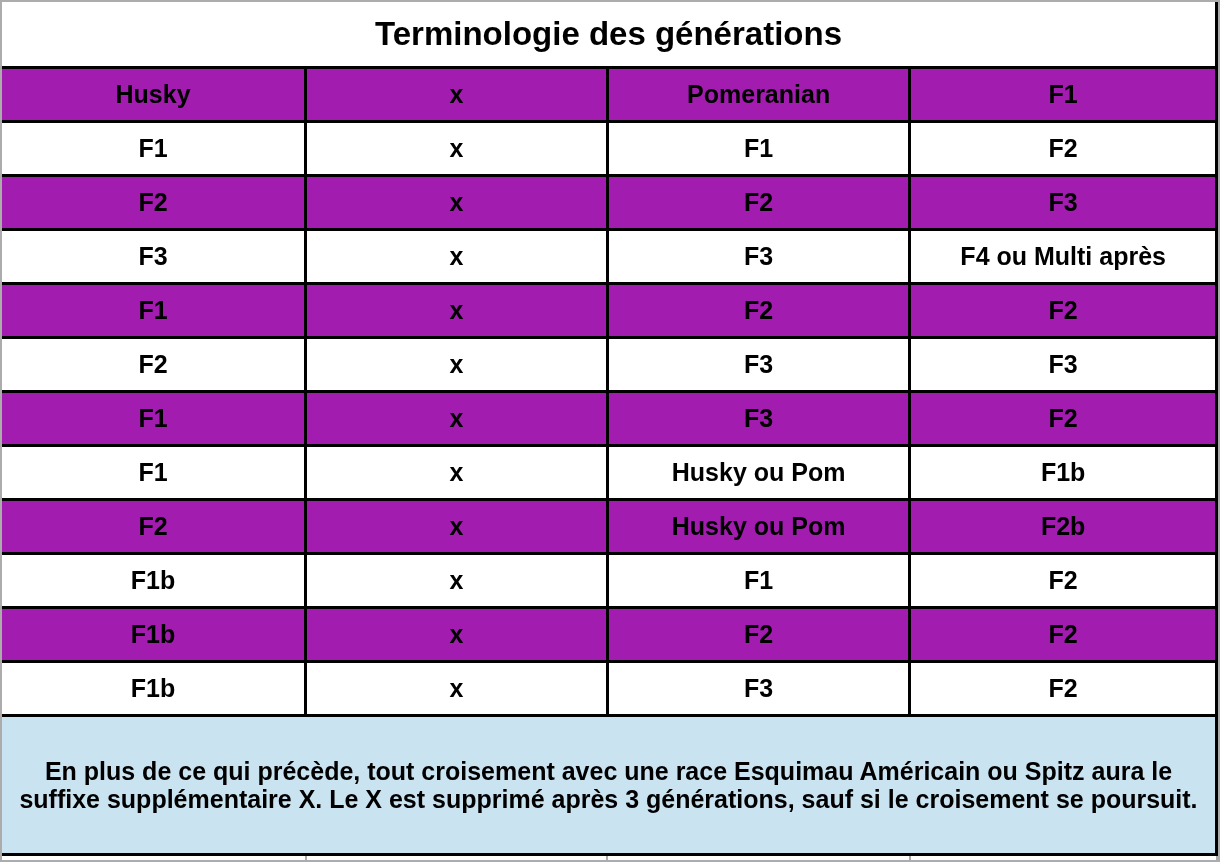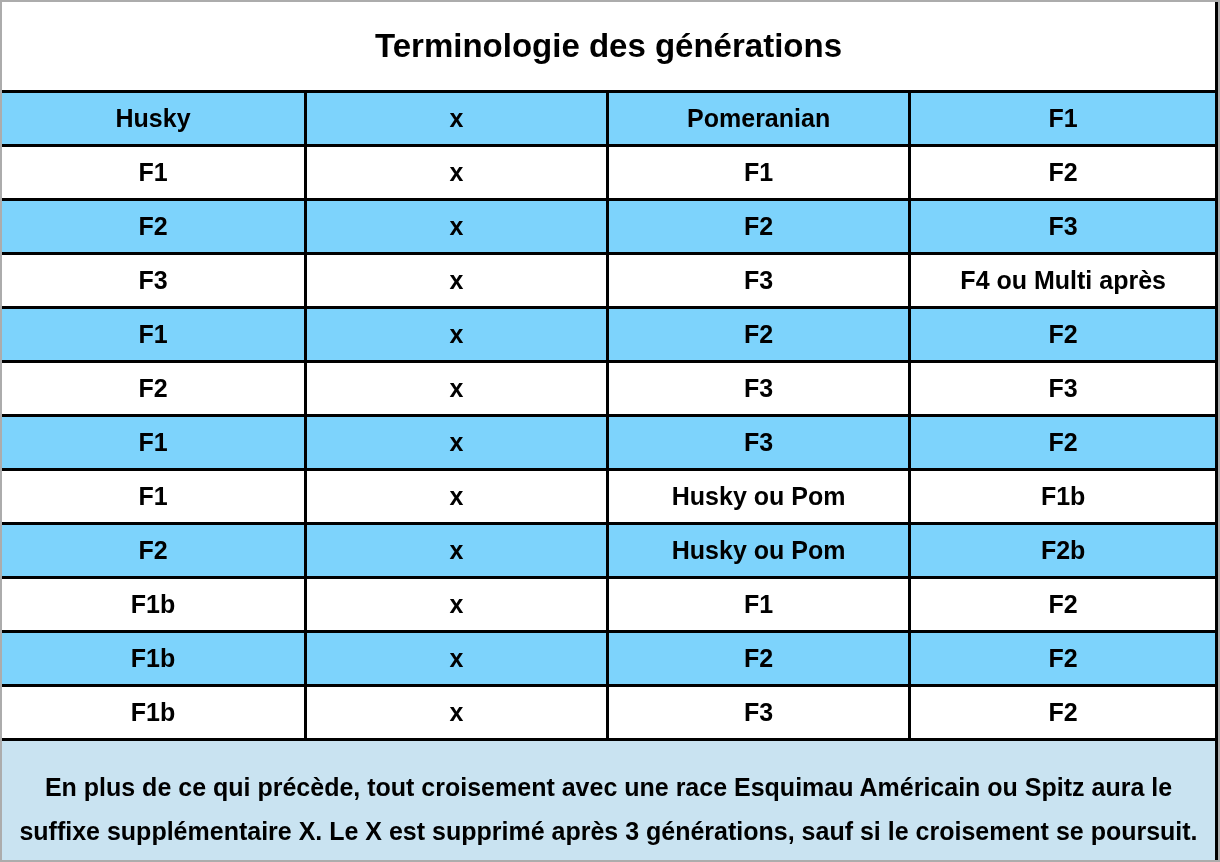--- a/index.html
+++ b/index.html
@@ -26,37 +26,37 @@
   th.title-cell {
     height: 56px;
     font-size: 33px;
     font-weight: bold;
     text-align: center;
     vertical-align: middle;
     background: #ffffff;
     border: 3px solid #000000;
     border-top: none;
     border-left: none;
-    padding: 16px;
+    padding: 4px;
   }
   td.data-cell {
     height: 51px;
     font-size: 25px;
     text-align: center;
     vertical-align: middle;
     border: 3px solid #000000;
     padding: 0;
     background: #ffffff;
   }
-  tr.shaded td.data-cell { background: #7dd3fc; }
+  tr.shaded td.data-cell { background: #a21caf; }
   tr td.data-cell:first-child { border-left: none; }
   td.footnote-cell {
     height: 132px;
     font-size: 25px;
-    line-height: 44px;
+    line-height: 28px;
     text-align: center;
     vertical-align: middle;
     background: #c9e3f1;
     border: 3px solid #000000;
     border-left: none;
     padding: 2px 6px;
   }
   tr.partial-row td {
     height: 4px;
     padding: 0;

